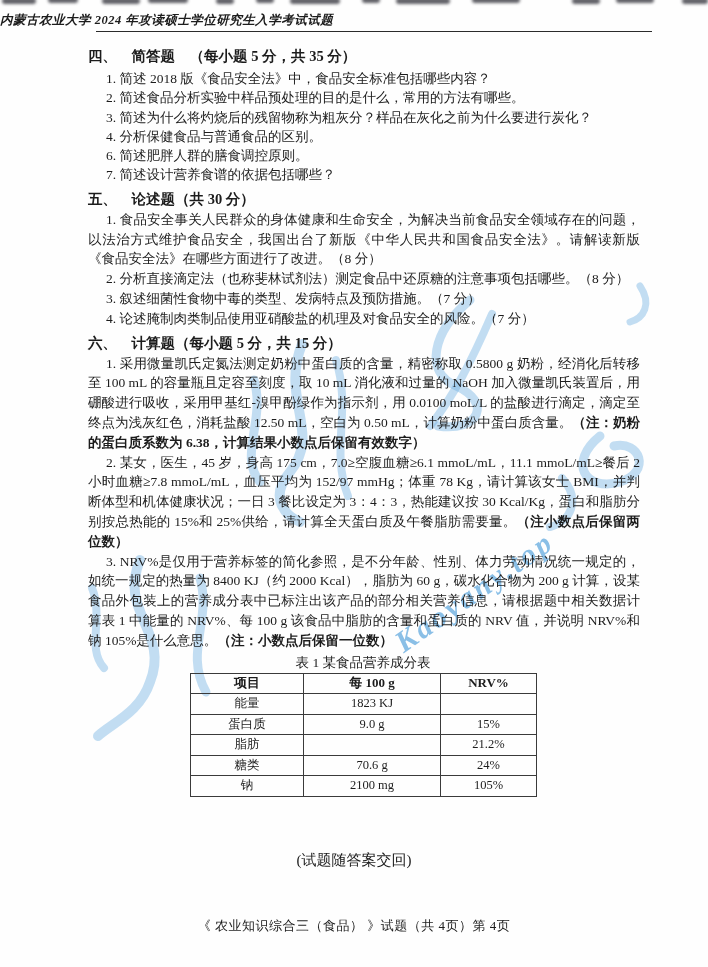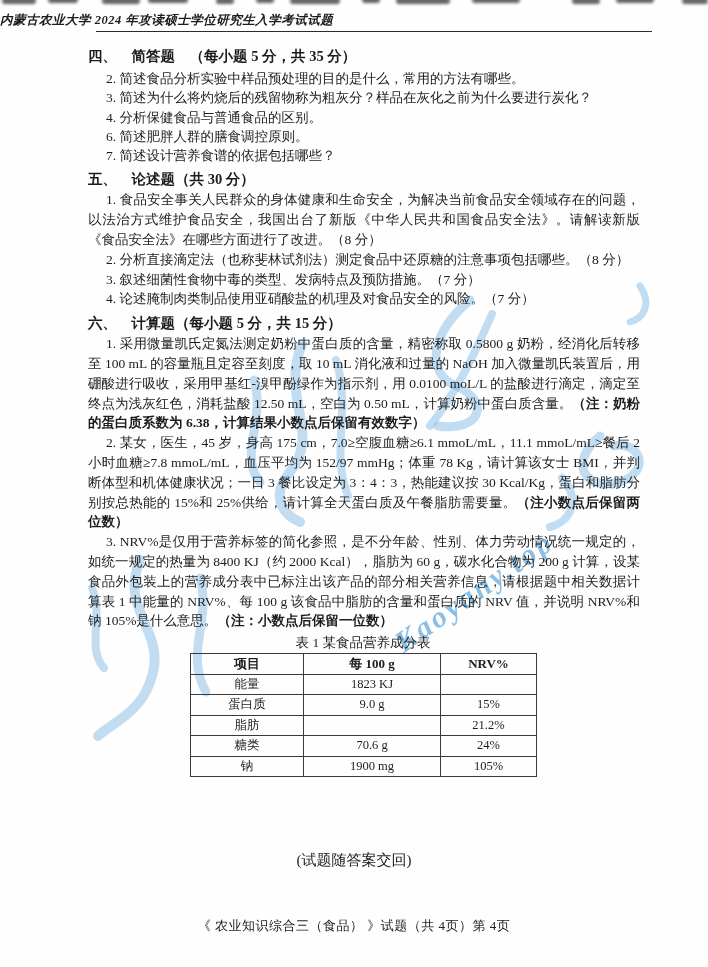--- a/index.html
+++ b/index.html
@@ -77,20 +77,21 @@
   </svg>
   <div class="wm-site">Kaoyany.top</div>
 
   <div class="exam-header">内蒙古农业大学 2024 年攻读硕士学位研究生入学考试试题</div>
   <div class="header-rule"></div>
 
   <div class="content">
 
     <p class="sec-title">四、　简答题　（每小题 5 分，共 35 分）</p>
     <ul class="q-list">
+      <li>1. 简述 2018 版《食品安全法》中，食品安全标准包括哪些内容？</li>
       <li>2. 简述食品分析实验中样品预处理的目的是什么，常用的方法有哪些。</li>
       <li>3. 简述为什么将灼烧后的残留物称为粗灰分？样品在灰化之前为什么要进行炭化？</li>
       <li>4. 分析保健食品与普通食品的区别。</li>
       <li>6. 简述肥胖人群的膳食调控原则。</li>
       <li>7. 简述设计营养食谱的依据包括哪些？</li>
     </ul>
 
     <p class="sec-title mt">五、　论述题（共 30 分）</p>
     <p class="para">1. 食品安全事关人民群众的身体健康和生命安全，为解决当前食品安全领域存在的问题，以法治方式维护食品安全，我国出台了新版《中华人民共和国食品安全法》。请解读新版《食品安全法》在哪些方面进行了改进。（8 分）</p>
     <p class="para">2. 分析直接滴定法（也称斐林试剂法）测定食品中还原糖的注意事项包括哪些。（8 分）</p>
@@ -130,21 +131,21 @@
         <td></td>
         <td>21.2%</td>
       </tr>
       <tr>
         <td>糖类</td>
         <td>70.6 g</td>
         <td>24%</td>
       </tr>
       <tr>
         <td>钠</td>
-        <td>1900 mg</td>
+        <td>2100 mg</td>
         <td>105%</td>
       </tr>
     </tbody>
       </table>
   </div>
 
   <div class="return-note">(试题随答案交回)</div>
   <div class="page-footer">《 农业知识综合三（食品） 》试题（共 4页）第 4页</div>
 
 </div>

